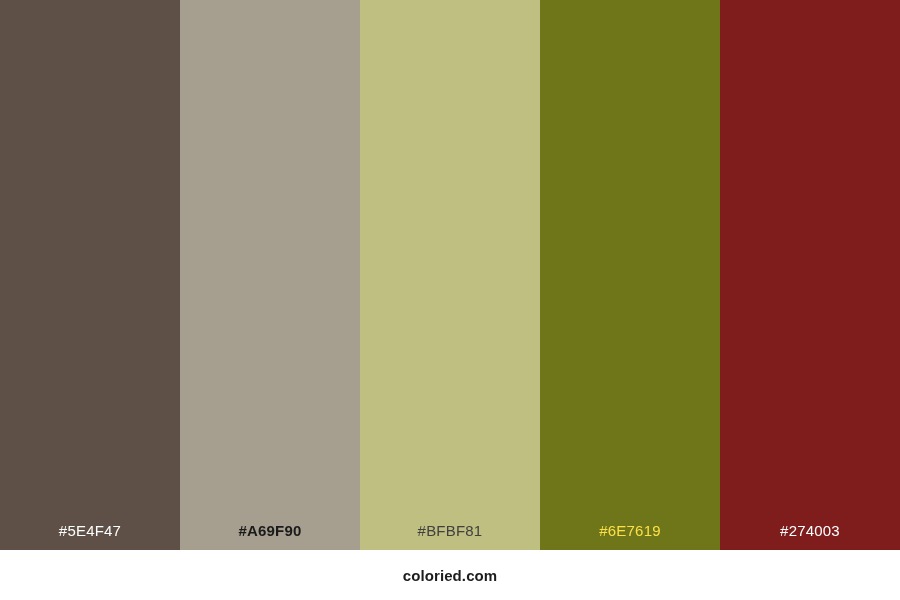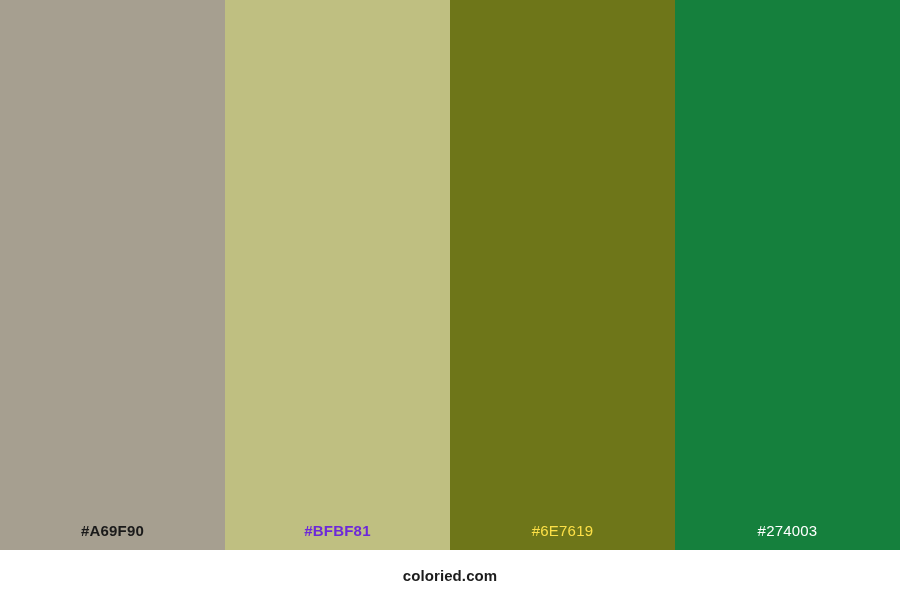--- a/index.html
+++ b/index.html
@@ -66,34 +66,37 @@
     font-family: "Liberation Sans", "DejaVu Sans", sans-serif;
   }
 </style>
 </head>
 <body style="background-color: rgb(255, 255, 255);">
 
 <div class="palette-page">
 
   <div class="swatch-strip">
 
+    <div class="swatch" style="background-color: rgb(94, 79, 71);">
+      <span class="swatch-label label-light" style="color: rgb(255, 255, 255);">#5E4F47</span>
+    </div>
 
     <div class="swatch" style="background-color: rgb(166, 159, 144);">
       <span class="swatch-label label-dark" style="color: rgb(26, 26, 26); font-weight: bold;">#A69F90</span>
     </div>
 
     <div class="swatch" style="background-color: rgb(191, 191, 129);">
-      <span class="swatch-label label-dark" style="color: #6d28d9; font-weight: bold;">#BFBF81</span>
+      <span class="swatch-label label-dark" style="color: #404040;">#BFBF81</span>
     </div>
 
     <div class="swatch" style="background-color: rgb(110, 118, 25);">
       <span class="swatch-label label-light" style="color: #fde047;">#6E7619</span>
     </div>
 
-    <div class="swatch" style="background-color: #15803d;">
+    <div class="swatch" style="background-color: #7f1d1d;">
       <span class="swatch-label label-light" style="color: rgb(255, 255, 255);">#274003</span>
     </div>
 
   </div>
 
   <div class="footer-bar" style="background-color: rgb(255, 255, 255);">
     <span class="footer-text" style="color: rgb(28, 28, 28);">coloried.com</span>
   </div>
 
 </div>

